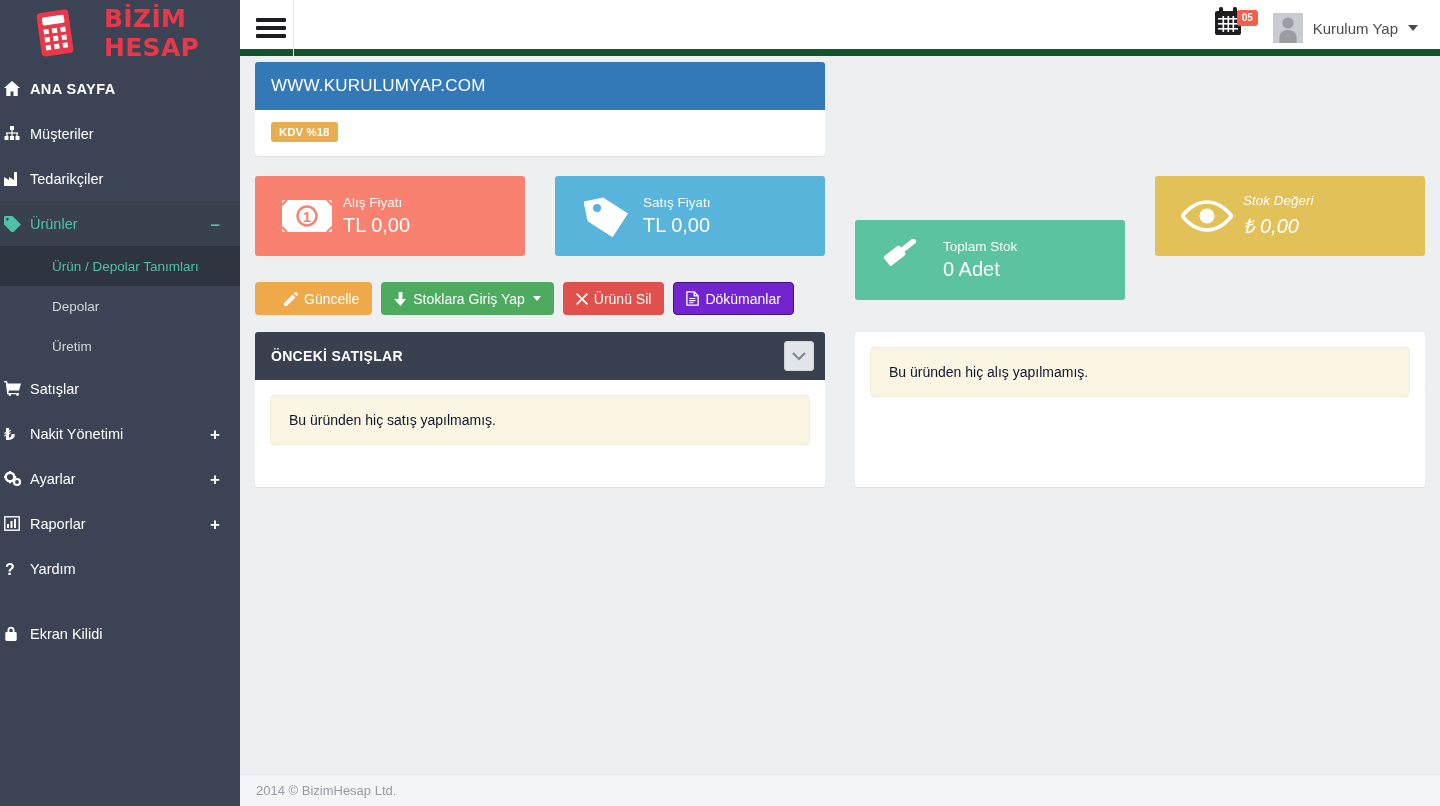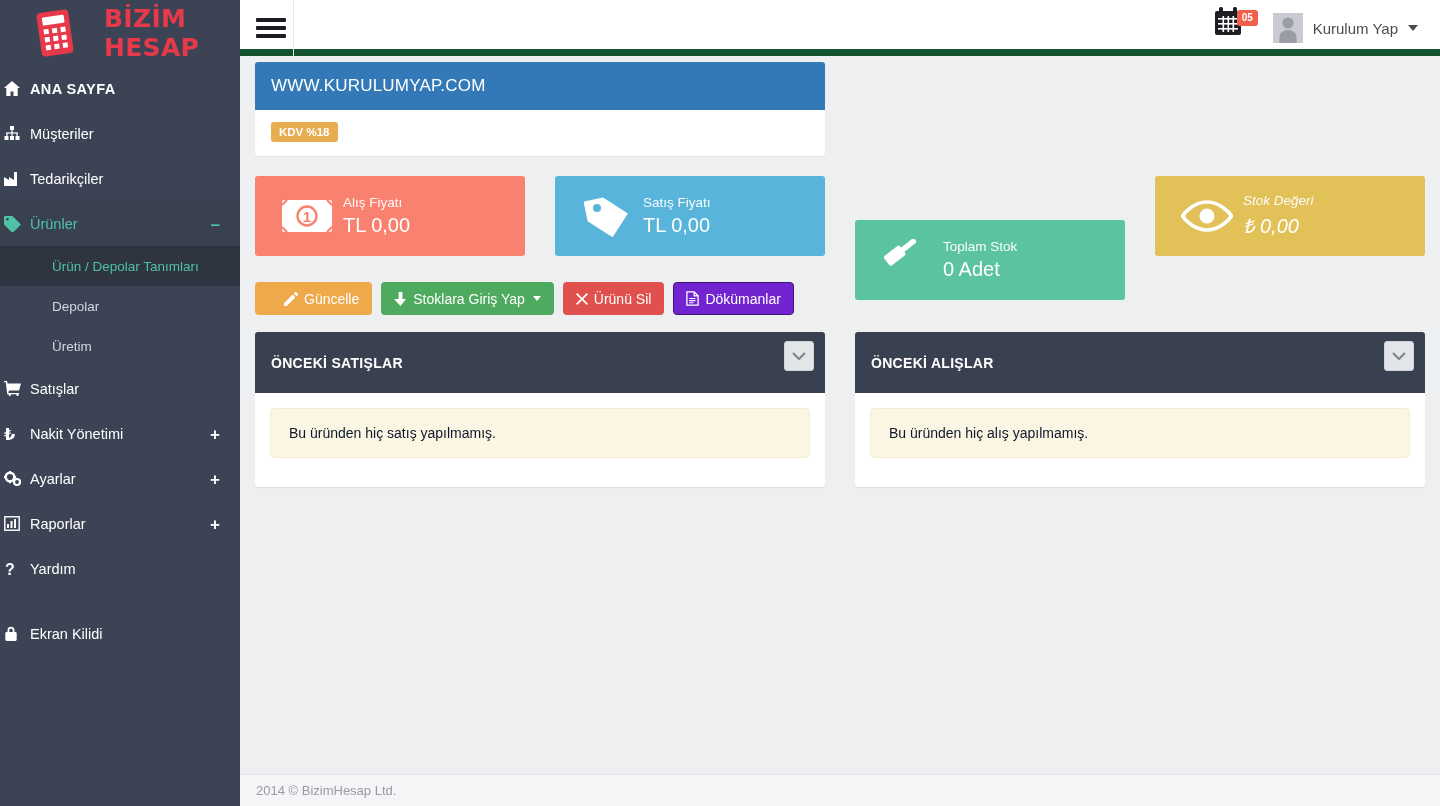--- a/index.html
+++ b/index.html
@@ -187,21 +187,21 @@
   .btn-purple { background: #7224d0; border-color: #3d1477; }
 
   .panel {
     position: absolute; top: 276px;
     width: 570px; height: 155px;
     background: #ffffff;
     border-radius: 3px;
     box-shadow: 0 1px 1px rgba(0,0,0,.07);
   }
   .panel .phd {
-    height: 61px;
+    height: 48px;
     background: #39404f;
     border-radius: 3px 3px 0 0;
     display: flex; align-items: center;
     padding: 0 12px 0 16px;
     position: relative;
   }
   .panel .ptitle {
     color: #ffffff; font-size: 14px;
     font-weight: bold; letter-spacing: .3px;
   }
@@ -550,28 +550,20 @@
           <path d="M1 1l6 6 6-6"></path>
         </svg>
       </span>
     </div>
     <div class="pbd">
       <div class="alert-warn">Bu üründen hiç satış yapılmamış.</div>
     </div>
   </div>
 
   <div class="panel" style="left:615px;">
-    <div class="phd">
-      <span class="ptitle">ÖNCEKİ ALIŞLAR</span>
-      <span class="collapse-btn">
-        <svg width="14" height="9" viewBox="0 0 14 9" fill="none" stroke="#82878f" stroke-width="2.2">
-          <path d="M1 1l6 6 6-6"></path>
-        </svg>
-      </span>
-    </div>
     <div class="pbd">
       <div class="alert-warn">Bu üründen hiç alış yapılmamış.</div>
     </div>
   </div>
 
 </div>
 
 <div id="footer">
   <span>2014 © BizimHesap Ltd.</span>
 </div>

